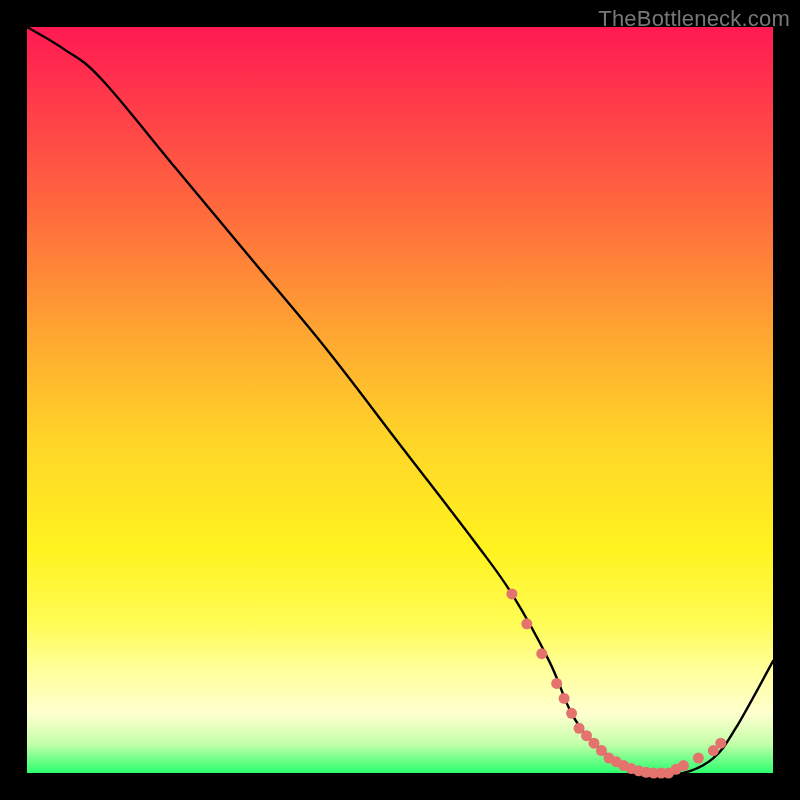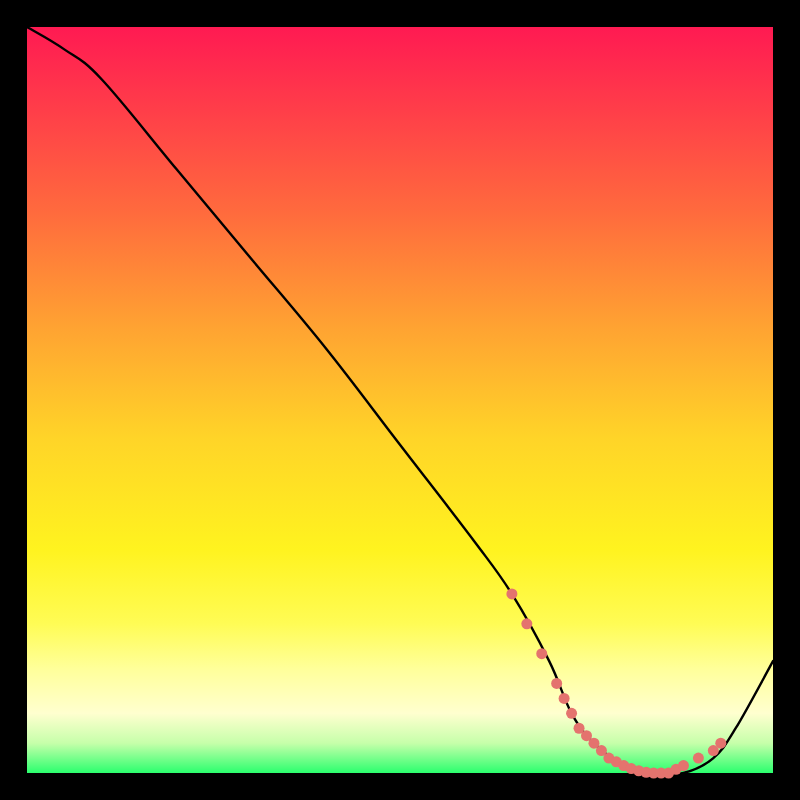--- a/index.html
+++ b/index.html
@@ -59,20 +59,21 @@
   }
   .dots circle {
     fill: #e4736e;
   }
 </style>
 </head>
 <body>
 
 <div class="stage">
 
+  <div class="watermark">TheBottleneck.com</div>
 
   <div class="plot">
     <svg class="curve" viewBox="0 0 746 746" preserveAspectRatio="none">
       <path id="curve-path" fill="none" stroke-width="2.4" stroke-linecap="round" stroke-linejoin="round" d="M 0,0 C 6.714,4.028399999999999 23.872000000000003,12.980400000000012 37.300000000000004,22.379999999999995 C 50.72800000000001,31.77959999999998 54.45800000000001,30.735199999999914 74.60000000000001,52.219999999999914 C 94.742,73.70479999999992 122.34400000000002,109.5128 149.20000000000002,141.74 C 176.056,173.96720000000002 196.944,199.03279999999998 223.79999999999998,231.26 C 250.65599999999998,263.4872 271.54400000000004,287.21000000000004 298.40000000000003,320.78000000000003 C 325.25600000000003,354.35 346.144,382.8472 373,417.76 C 399.856,452.6728 427.45799999999997,487.884 447.59999999999997,514.74 C 467.74199999999996,541.596 471.47200000000004,545.4752000000001 484.90000000000003,566.96 C 498.32800000000003,588.4448 511.45759999999996,612.6152000000001 522.1999999999999,634.1 C 532.9423999999999,655.5848 536.5232,671.5492 544.58,686.32 C 552.6368000000001,701.0908000000001 557.5604000000001,706.7604 566.96,716.16 C 576.3596,725.5595999999999 586.0576000000001,733.1687999999999 596.8000000000001,738.54 C 607.5424,743.9112 615.8976,744.6572 626.64,746 C 637.3824,747.3428 645.7376,748.6856 656.48,746 C 667.2224,743.3144 676.9204000000001,739.1368 686.32,731.08 C 695.7196,723.0232000000001 697.9576,718.6964 708.6999999999999,701.24 C 719.4423999999999,683.7836 739.286,646.1852 746,634.1" stroke="#000000"></path>
       <g id="dots" class="dots">
           <circle cx="484.90000000000003" cy="566.96" r="5.5" fill="#e4736e"></circle>
           <circle cx="499.82000000000005" cy="596.8" r="5.5" fill="#e4736e"></circle>
           <circle cx="514.74" cy="626.64" r="5.5" fill="#e4736e"></circle>
           <circle cx="529.66" cy="656.48" r="5.5" fill="#e4736e"></circle>
           <circle cx="537.12" cy="671.4" r="5.5" fill="#e4736e"></circle>

